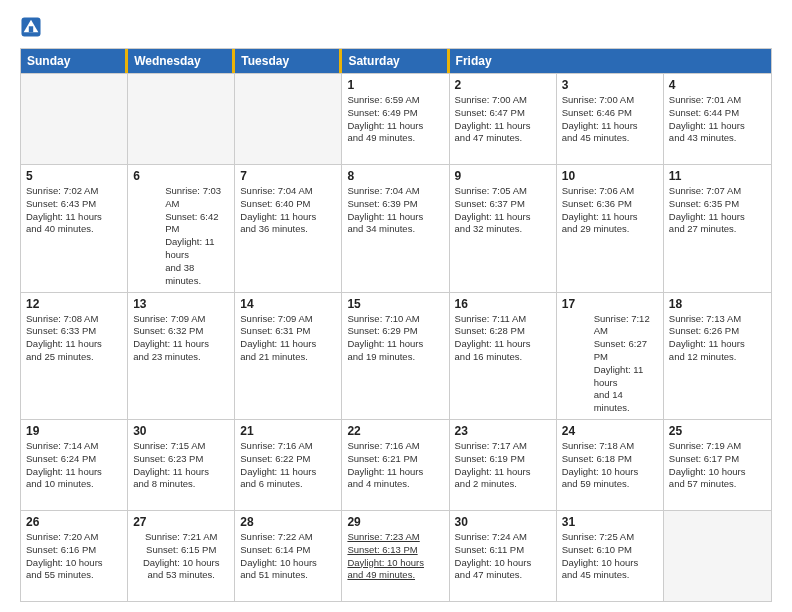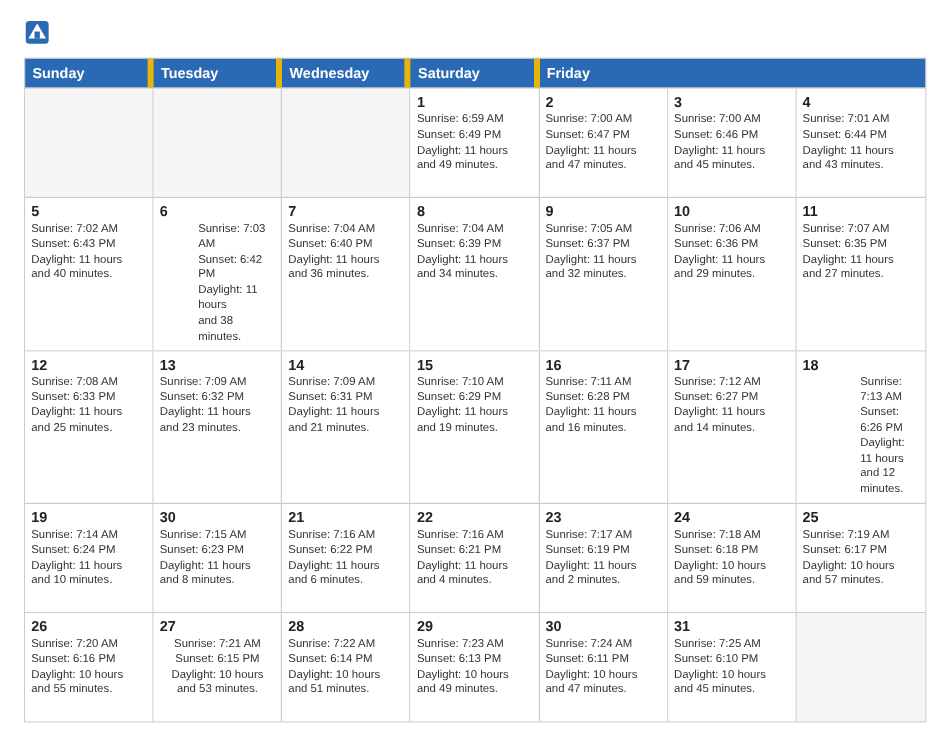--- a/index.html
+++ b/index.html
@@ -67,21 +67,21 @@
       display: grid;
       grid-template-columns: repeat(7, 1fr);
       background-color: #2a6ab5;
     }
     .cal-header-cell {
       color: #fff;
       font-size: 12px;
       font-weight: bold;
       padding: 5px 6px;
       text-align: left;
-      border-right: 5px solid #eab308;
+      border-right: 3px solid #eab308;
     }
     .cal-header-cell:last-child { border-right: none; }
     .cal-body {
       flex: 1;
       display: flex;
       flex-direction: column;
     }
     .cal-row {
       display: grid;
       grid-template-columns: repeat(7, 1fr);
@@ -131,22 +131,22 @@
     </div>
     <div class="title-block">
       <h1></h1>
       <p></p>
     </div>
   </div>
 
   <div class="calendar">
     <div class="cal-header">
     <div class="cal-header-cell">Sunday</div>
+        <div class="cal-header-cell">Wednesday</div>
         <div class="cal-header-cell">Tuesday</div>
-        <div class="cal-header-cell">Wednesday</div>
         <div class="cal-header-cell">Saturday</div>
         <div class="cal-header-cell">Friday</div>
       </div>
     <div class="cal-body">
     <div class="cal-row">
           <div class="cal-cell empty"></div>
           <div class="cal-cell empty"></div>
           <div class="cal-cell empty"></div>
           <div class="cal-cell">
             <div class="day-num">1</div>
@@ -259,28 +259,28 @@
           </div>
           <div class="cal-cell">
             <div class="day-num">16</div>
             <div class="day-info" style="white-space: pre-line;">Sunrise: 7:11 AM
 Sunset: 6:28 PM
 Daylight: 11 hours
 and 16 minutes.</div>
           </div>
           <div class="cal-cell">
             <div class="day-num">17</div>
-            <div class="day-info" style="white-space: pre-line;">Sunrise: 7:12 AM
+            <div class="day-info" style="white-space: pre-line; margin-left: 32px;">Sunrise: 7:12 AM
 Sunset: 6:27 PM
 Daylight: 11 hours
 and 14 minutes.</div>
           </div>
           <div class="cal-cell">
             <div class="day-num">18</div>
-            <div class="day-info" style="white-space: pre-line; margin-left: 48px;">Sunrise: 7:13 AM
+            <div class="day-info" style="white-space: pre-line;">Sunrise: 7:13 AM
 Sunset: 6:26 PM
 Daylight: 11 hours
 and 12 minutes.</div>
           </div>
         </div>
         <div class="cal-row">
           <div class="cal-cell">
             <div class="day-num">19</div>
             <div class="day-info" style="white-space: pre-line;">Sunrise: 7:14 AM
 Sunset: 6:24 PM
@@ -347,21 +347,21 @@
           </div>
           <div class="cal-cell">
             <div class="day-num">28</div>
             <div class="day-info" style="white-space: pre-line;">Sunrise: 7:22 AM
 Sunset: 6:14 PM
 Daylight: 10 hours
 and 51 minutes.</div>
           </div>
           <div class="cal-cell">
             <div class="day-num">29</div>
-            <div class="day-info" style="white-space: pre-line;">Sunrise: 7:23 AM
+            <div class="day-info" style="white-space: pre-line; text-decoration: underline;">Sunrise: 7:23 AM
 Sunset: 6:13 PM
 Daylight: 10 hours
 and 49 minutes.</div>
           </div>
           <div class="cal-cell">
             <div class="day-num">30</div>
             <div class="day-info" style="white-space: pre-line;">Sunrise: 7:24 AM
 Sunset: 6:11 PM
 Daylight: 10 hours
 and 47 minutes.</div>

